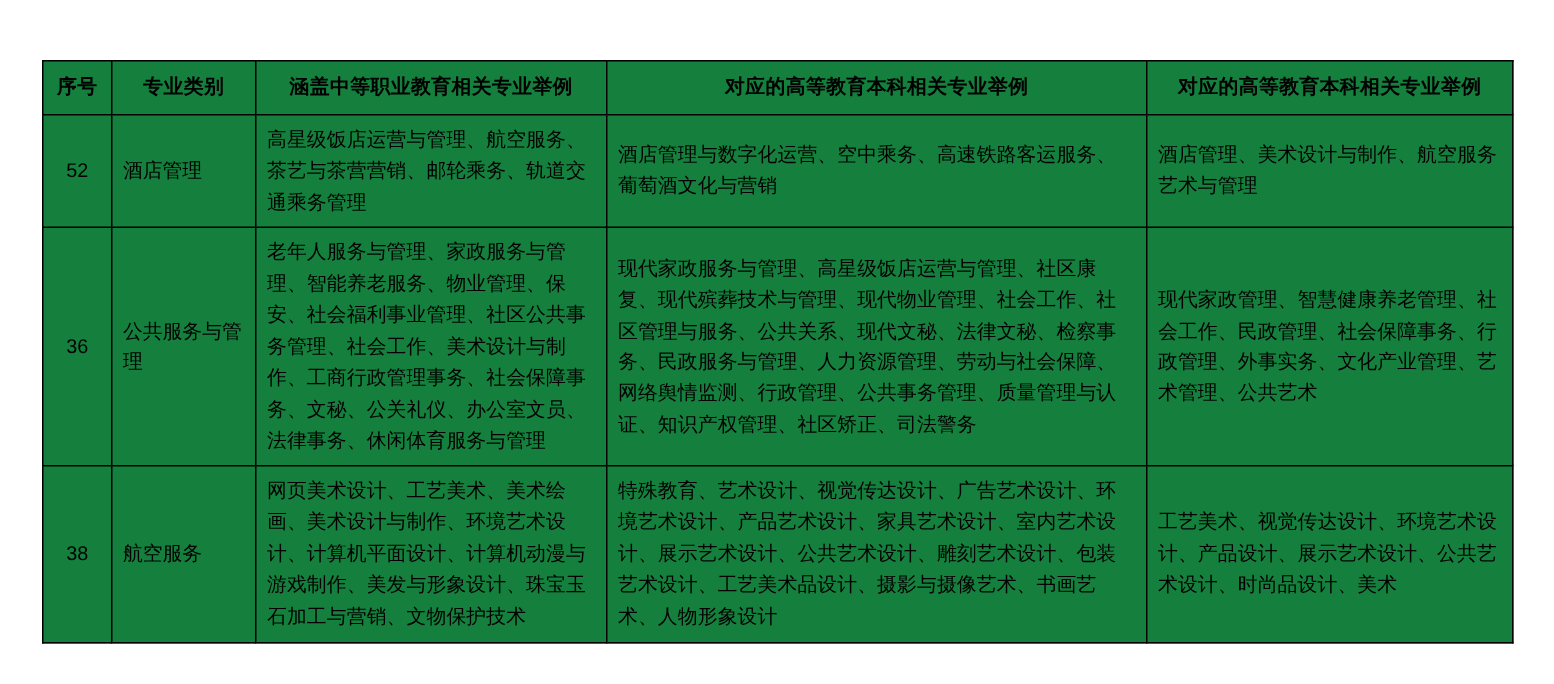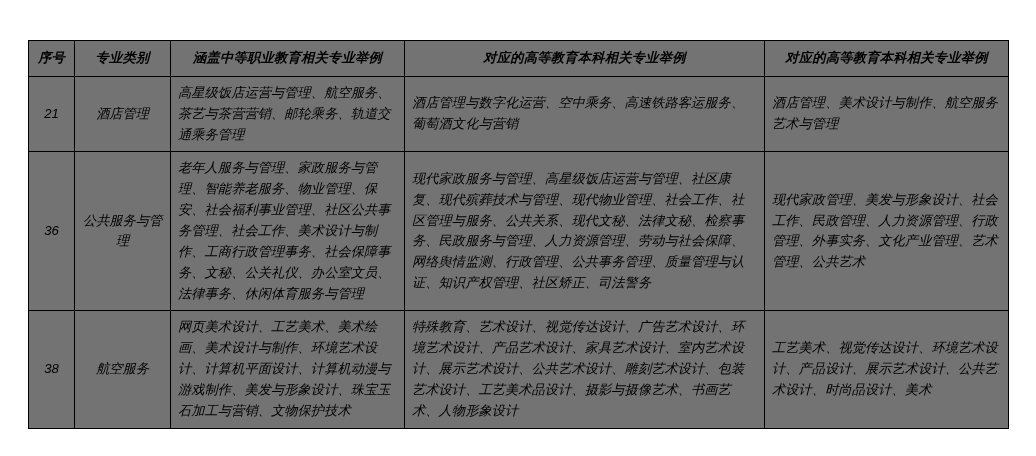--- a/index.html
+++ b/index.html
@@ -23,22 +23,21 @@
   .table-wrap {
     position: absolute;
     left: 28px;
     top: 40px;
     width: 980px;
   }
   table.majors {
     border-collapse: collapse;
     table-layout: fixed;
     width: 980px;
-    background: #737373;
-    font-style: italic;
+    background: #15803d;
   }
   table.majors th,
   table.majors td {
     border: 1px solid #000000;
     vertical-align: middle;
     padding: 6px 7px;
     font-size: 13.2px;
     line-height: 1.58;
   }
   table.majors thead th {
@@ -52,21 +51,20 @@
   col.c-cat { width: 96px; }
   col.c-mid { width: 234px; }
   col.c-voc { width: 360px; }
   col.c-bach { width: 244px; }
 
   td.seq {
     text-align: center;
     font-size: 13.2px;
   }
   td.cat {
-    text-align: center;
     font-size: 13.2px;
     line-height: 1.6;
   }
   td.body-cell {
     text-align: left;
     letter-spacing: 0.1px;
   }
   .cell-text {
     display: block;
     word-break: break-all;
@@ -89,21 +87,21 @@
         <tr>
           <th>序号</th>
           <th>专业类别</th>
           <th>涵盖中等职业教育相关专业举例</th>
           <th>对应的高等教育本科相关专业举例</th>
           <th>对应的高等教育本科相关专业举例</th>
         </tr>
       </thead>
       <tbody>
         <tr>
-          <td class="seq">21</td>
+          <td class="seq">52</td>
           <td class="cat">酒店管理</td>
           <td class="body-cell">
               <span class="cell-text">高星级饭店运营与管理、航空服务、茶艺与茶营营销、邮轮乘务、轨道交通乘务管理</span>
             </td>
           <td class="body-cell">
               <span class="cell-text">酒店管理与数字化运营、空中乘务、高速铁路客运服务、葡萄酒文化与营销</span>
             </td>
           <td class="body-cell">
               <span class="cell-text">酒店管理、美术设计与制作、航空服务艺术与管理</span>
             </td>
@@ -111,21 +109,21 @@
         <tr>
           <td class="seq">36</td>
           <td class="cat">公共服务与管理</td>
           <td class="body-cell">
               <span class="cell-text">老年人服务与管理、家政服务与管理、智能养老服务、物业管理、保安、社会福利事业管理、社区公共事务管理、社会工作、美术设计与制作、工商行政管理事务、社会保障事务、文秘、公关礼仪、办公室文员、法律事务、休闲体育服务与管理</span>
             </td>
           <td class="body-cell">
               <span class="cell-text">现代家政服务与管理、高星级饭店运营与管理、社区康复、现代殡葬技术与管理、现代物业管理、社会工作、社区管理与服务、公共关系、现代文秘、法律文秘、检察事务、民政服务与管理、人力资源管理、劳动与社会保障、网络舆情监测、行政管理、公共事务管理、质量管理与认证、知识产权管理、社区矫正、司法警务</span>
             </td>
           <td class="body-cell">
-              <span class="cell-text">现代家政管理、美发与形象设计、社会工作、民政管理、人力资源管理、行政管理、外事实务、文化产业管理、艺术管理、公共艺术</span>
+              <span class="cell-text">现代家政管理、智慧健康养老管理、社会工作、民政管理、社会保障事务、行政管理、外事实务、文化产业管理、艺术管理、公共艺术</span>
             </td>
         </tr>
         <tr>
           <td class="seq">38</td>
           <td class="cat">航空服务</td>
           <td class="body-cell">
               <span class="cell-text">网页美术设计、工艺美术、美术绘画、美术设计与制作、环境艺术设计、计算机平面设计、计算机动漫与游戏制作、美发与形象设计、珠宝玉石加工与营销、文物保护技术</span>
             </td>
           <td class="body-cell">
               <span class="cell-text">特殊教育、艺术设计、视觉传达设计、广告艺术设计、环境艺术设计、产品艺术设计、家具艺术设计、室内艺术设计、展示艺术设计、公共艺术设计、雕刻艺术设计、包装艺术设计、工艺美术品设计、摄影与摄像艺术、书画艺术、人物形象设计</span>

